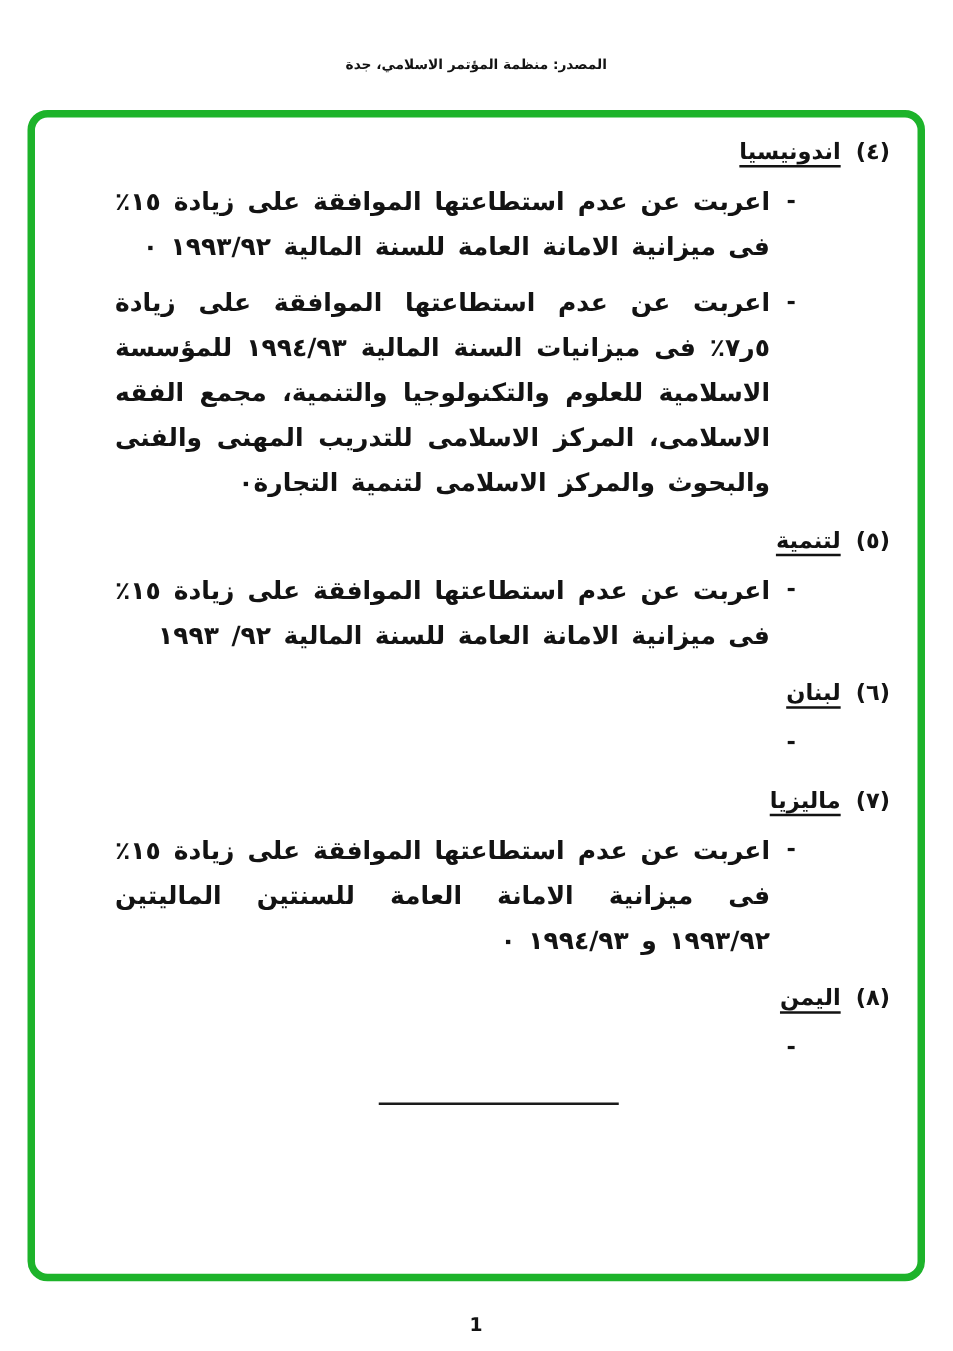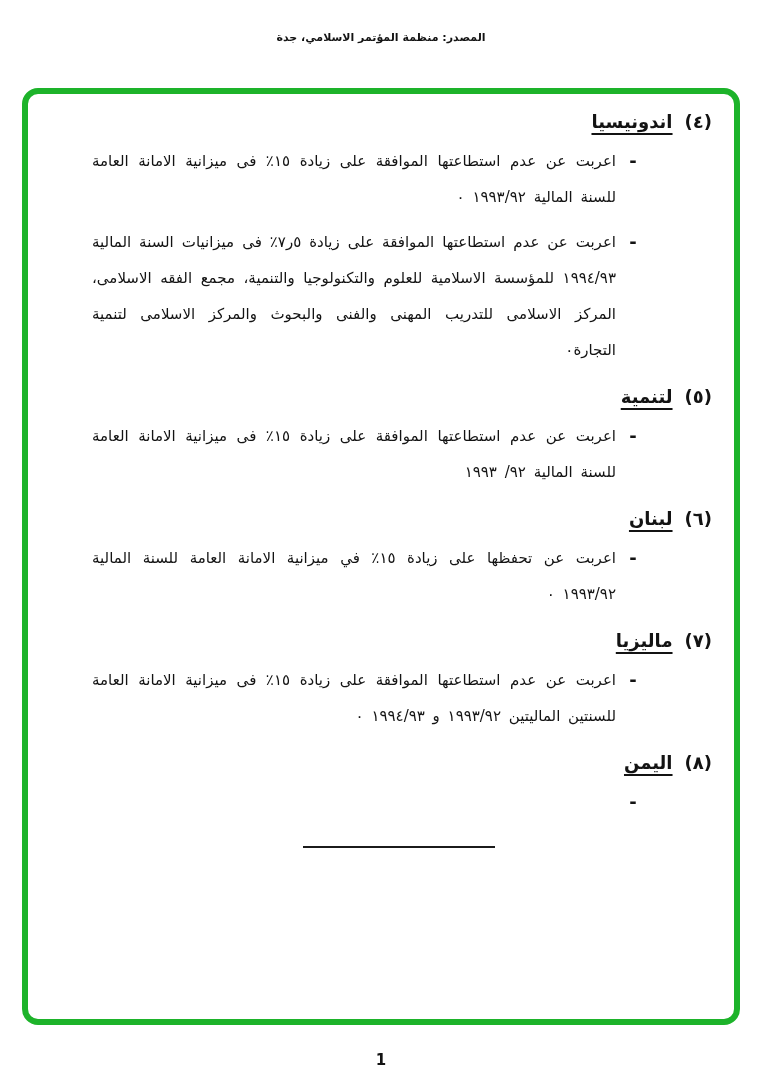--- a/index.html
+++ b/index.html
@@ -7,21 +7,21 @@
     width:762px;height:1081px;position:relative;background:#ffffff;
     font-family:"DejaVu Sans",sans-serif;color:#131313;overflow:hidden;
   }
   .doc-header{
     position:absolute;top:22px;left:0;right:0;text-align:center;direction:rtl;
   }
   .doc-header .line1{
     font-size:14.5px;font-weight:bold;letter-spacing:0;padding:0 30px;
   }
   .doc-header .line2{
-    font-size:11px;font-weight:bold;margin-top:9px;
+    font-size:11px;font-weight:bold;margin-top:23px;
   }
   .green-frame{
     position:absolute;left:22px;top:88px;width:706px;height:925px;
     border:6px solid #1db32a;border-radius:16px;box-sizing:content-box;
     background:#ffffff;
   }
   .frame-content{
     position:absolute;top:0;left:0;right:0;bottom:0;
     padding:16px 22px 0 58px;direction:rtl;overflow:hidden;
   }
@@ -33,21 +33,21 @@
   .sec-country{
     text-decoration:underline;text-decoration-thickness:2px;text-underline-offset:5px;
   }
   .bullet{display:flex;margin-top:9px;}
   .dash{
     width:34px;flex:0 0 34px;text-align:center;font-weight:bold;
     font-size:18px;line-height:36px;margin-right:62px;
   }
   .bullet-text{
     width:524px;flex:0 0 524px;
-    font-size:15px;font-weight:normal;line-height:36px;
+    font-size:20px;font-weight:bold;line-height:36px;
     text-align:justify;word-spacing:3px;
   }
   .footer-divider{
     width:192px;border-top:2px solid #1b1b1b;margin:26px auto 0 auto;
   }
   .page-number{
     position:absolute;bottom:12px;left:50%;transform:translateX(-51%);
     font-size:15px;font-weight:bold;direction:rtl;
   }
 </style>
@@ -87,21 +87,20 @@
       </div>
     </div>
 
     <div class="section">
       <div class="section-header">
         <span class="sec-num">(٦)</span>
         <span class="sec-country">لبنان</span>
       </div>
       <div class="bullet">
         <span class="dash">-</span>
-        <span class="bullet-text">اعربت عن تحفظها على زيادة ١٥٪ في ميزانية الامانة العامة للسنة المالية ١٩٩٣/٩٢ ٠</span>
       </div>
     </div>
 
     <div class="section">
       <div class="section-header">
         <span class="sec-num">(٧)</span>
         <span class="sec-country">ماليزيا</span>
       </div>
       <div class="bullet">
         <span class="dash">-</span>

